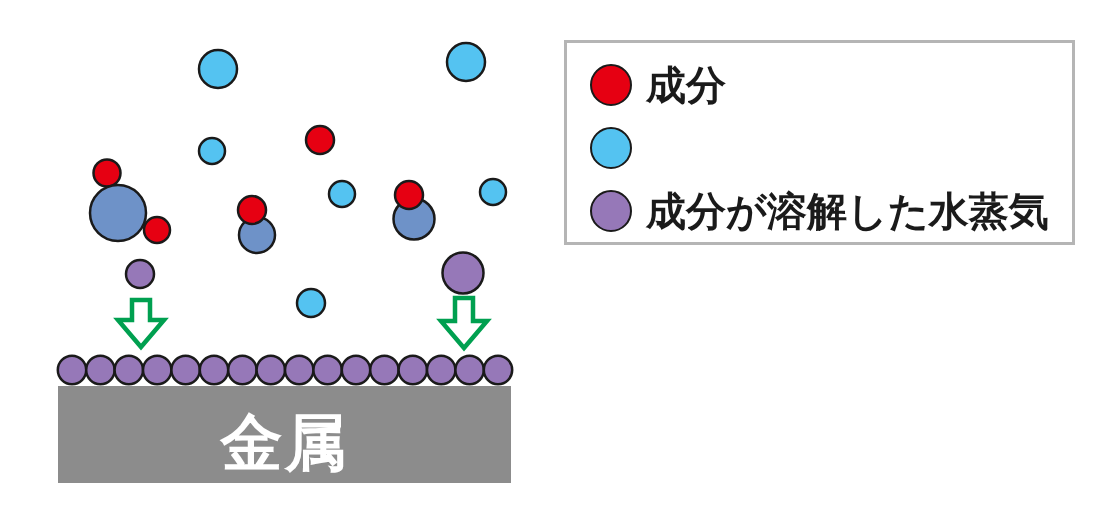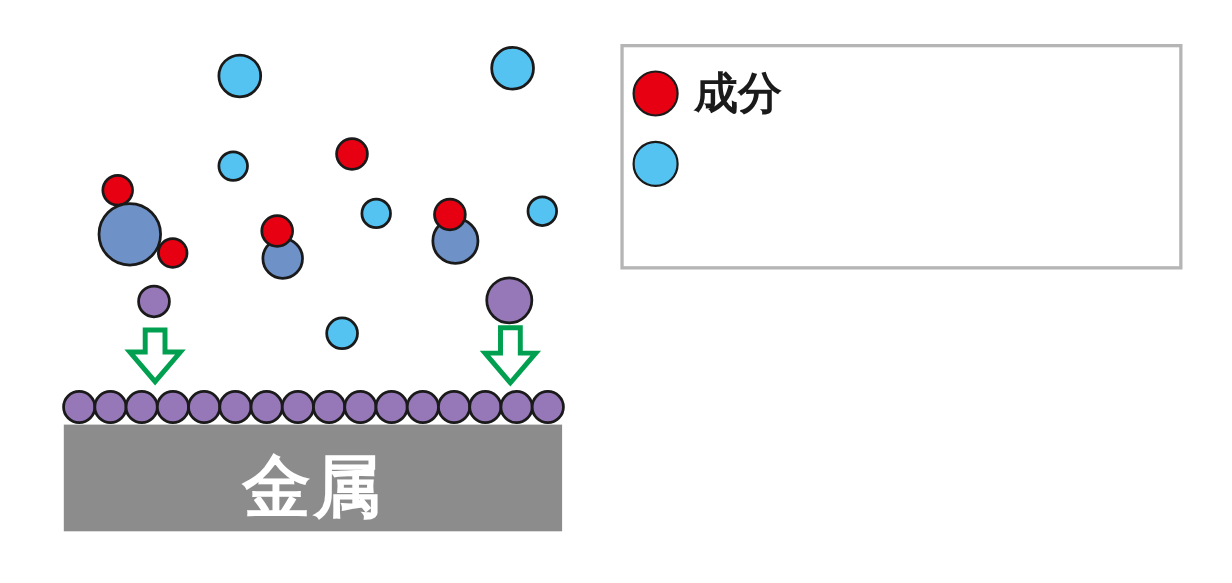--- a/index.html
+++ b/index.html
@@ -29,21 +29,21 @@
     letter-spacing: 2px;
     user-select: none;
   }
   .legend {
     position: absolute;
     left: 564px; top: 40px;
     width: 511px; height: 205px;
     box-sizing: border-box;
     background: #ffffff;
     border: 3px solid #b5b5b5;
-    padding: 10px 0 0 8px;
+    padding: 10px 0 0 23px;
     display: flex;
     flex-direction: column;
   }
   .legend-row {
     height: 64px;
     display: flex;
     align-items: center;
   }
   .legend-swatch {
     width: 42px; height: 42px;
@@ -107,15 +107,19 @@
   <div class="metal-label">金属</div>
 
   <div class="legend">
     <div class="legend-row">
       <span class="legend-swatch" style="background: rgb(230, 0, 18);"></span>
       <span class="legend-label">成分</span>
     </div>
     <div class="legend-row">
       <span class="legend-swatch" style="background: rgb(84, 195, 241);"></span>
     </div>
+    <div class="legend-row">
+      <span class="legend-swatch" style="background: rgb(150, 120, 184);"></span>
+      <span class="legend-label">成分が溶解した水蒸気</span>
+    </div>
   </div>
 
 </div>
 
 </body></html>

